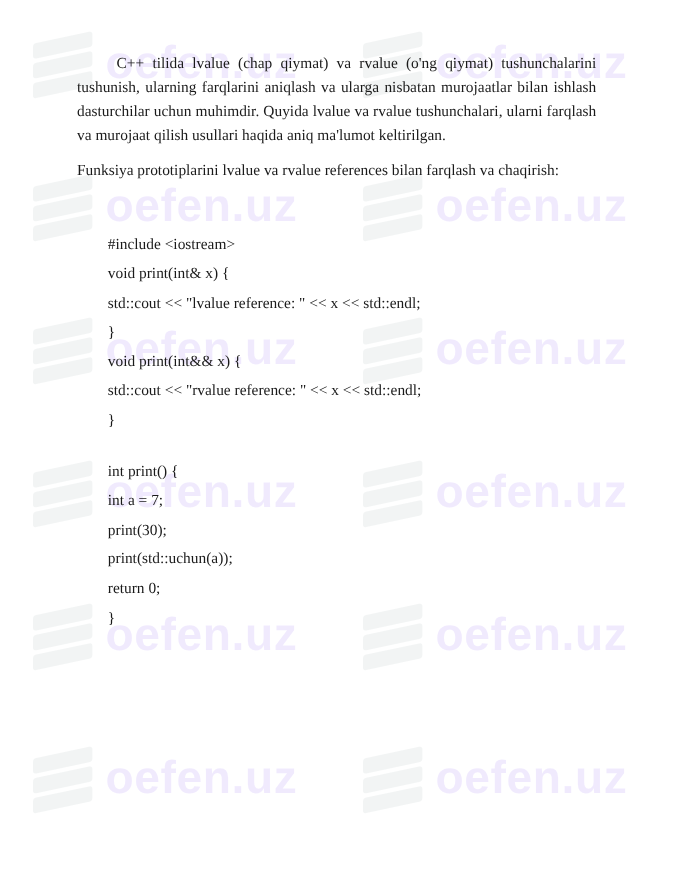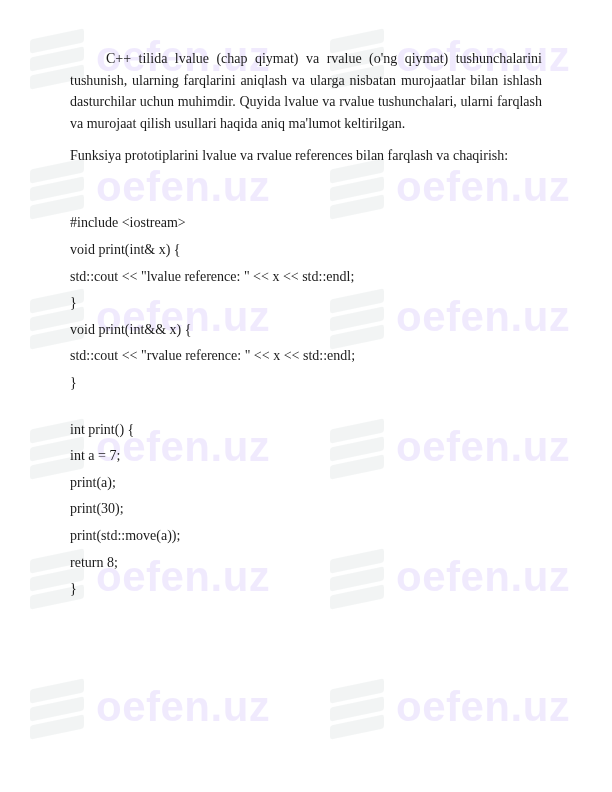--- a/index.html
+++ b/index.html
@@ -56,21 +56,21 @@
     z-index: 1;
     padding: 48px 70px 0 70px;
   }
   .para {
     text-align: justify;
     line-height: 1.55;
     margin-bottom: 10px;
   }
   .para.first { text-indent: 36px; }
   .line { line-height: 1.9; }
-  .code-block { margin-top: 14px; }
+  .code-block { margin-top: 14px; margin-left: 28px; }
   .blank { height: 20px; }
 </style>
 </head>
 <body>
 
 <div class="watermark-layer">
   <div class="wm-unit" style="top:30px; left:30px;">
     <div class="wm-icon">
         <div class="layer l1"></div>
         <div class="layer l2"></div>
@@ -178,19 +178,18 @@
     <div class="line">#include &lt;iostream&gt;</div>
     <div class="line">void print(int&amp; x) {</div>
     <div class="line">    std::cout &lt;&lt; "lvalue reference: " &lt;&lt; x &lt;&lt; std::endl;</div>
     <div class="line">}</div>
     <div class="line">void print(int&amp;&amp; x) {</div>
     <div class="line">    std::cout &lt;&lt; "rvalue reference: " &lt;&lt; x &lt;&lt; std::endl;</div>
     <div class="line">}</div>
     <div class="blank"></div>
     <div class="line">int print() {</div>
     <div class="line">    int a = 7;</div>
-    <div class="line">    print(a);</div>
     <div class="line">    print(30);</div>
-    <div class="line">    print(std::move(a));</div>
-    <div class="line">    return 8;</div>
+    <div class="line">    print(std::uchun(a));</div>
+    <div class="line">    return 0;</div>
     <div class="line">}</div>
   </div>
 </div>
 
 </body></html>

